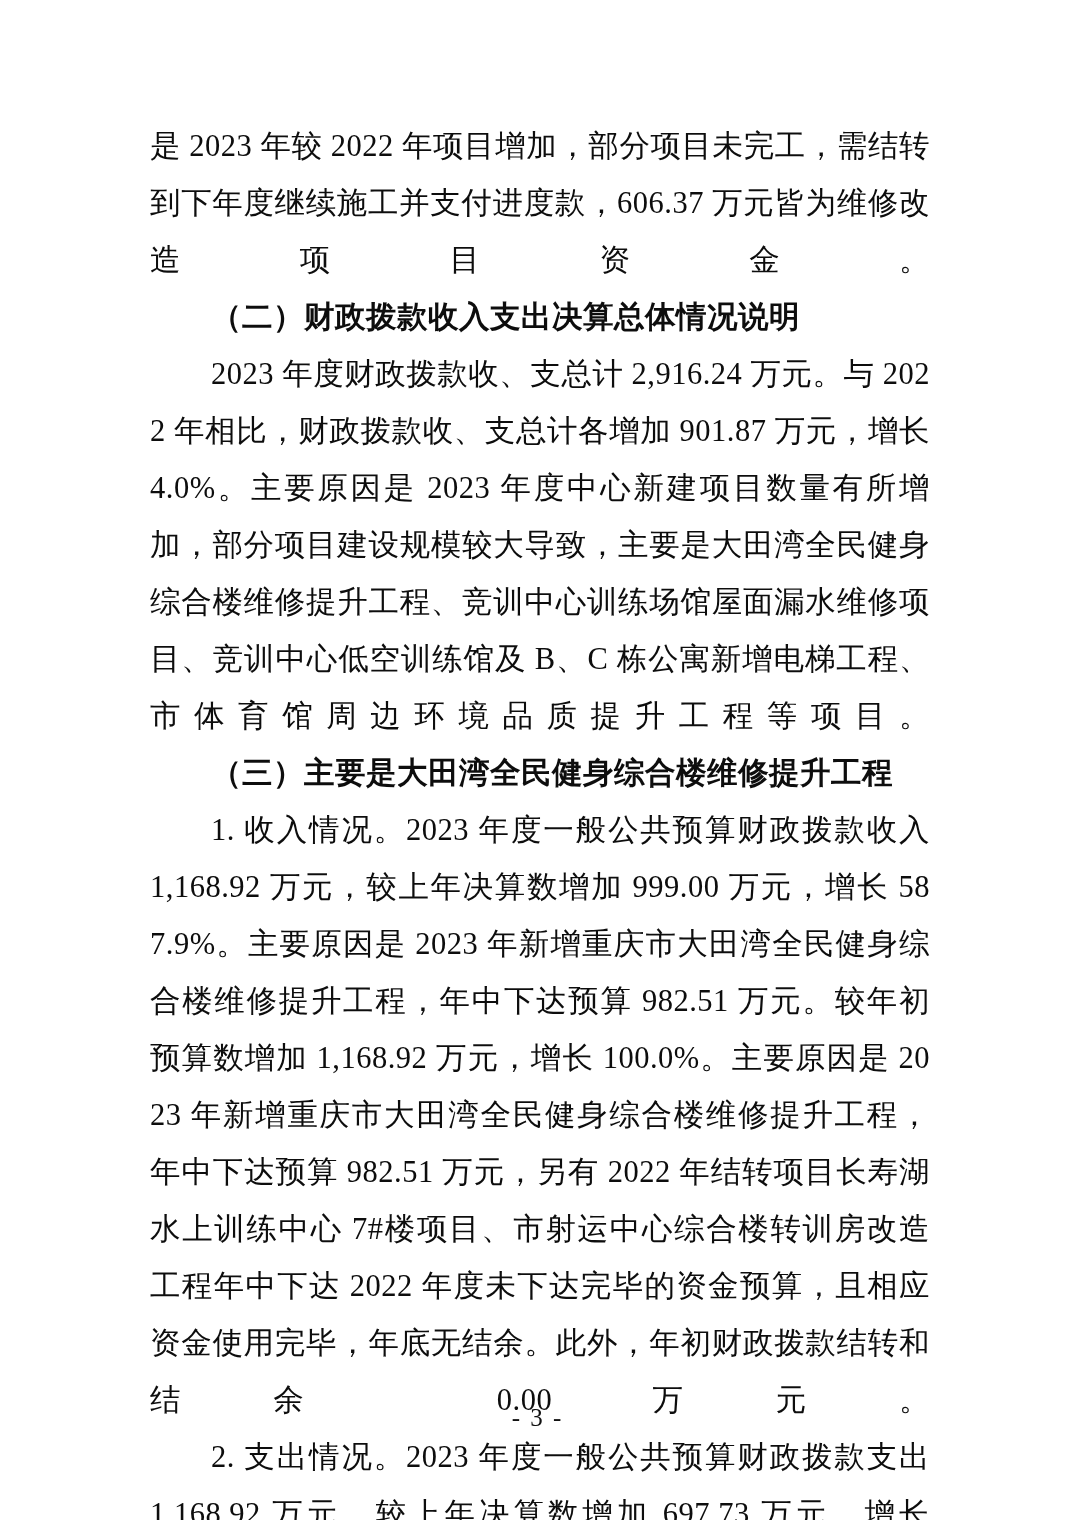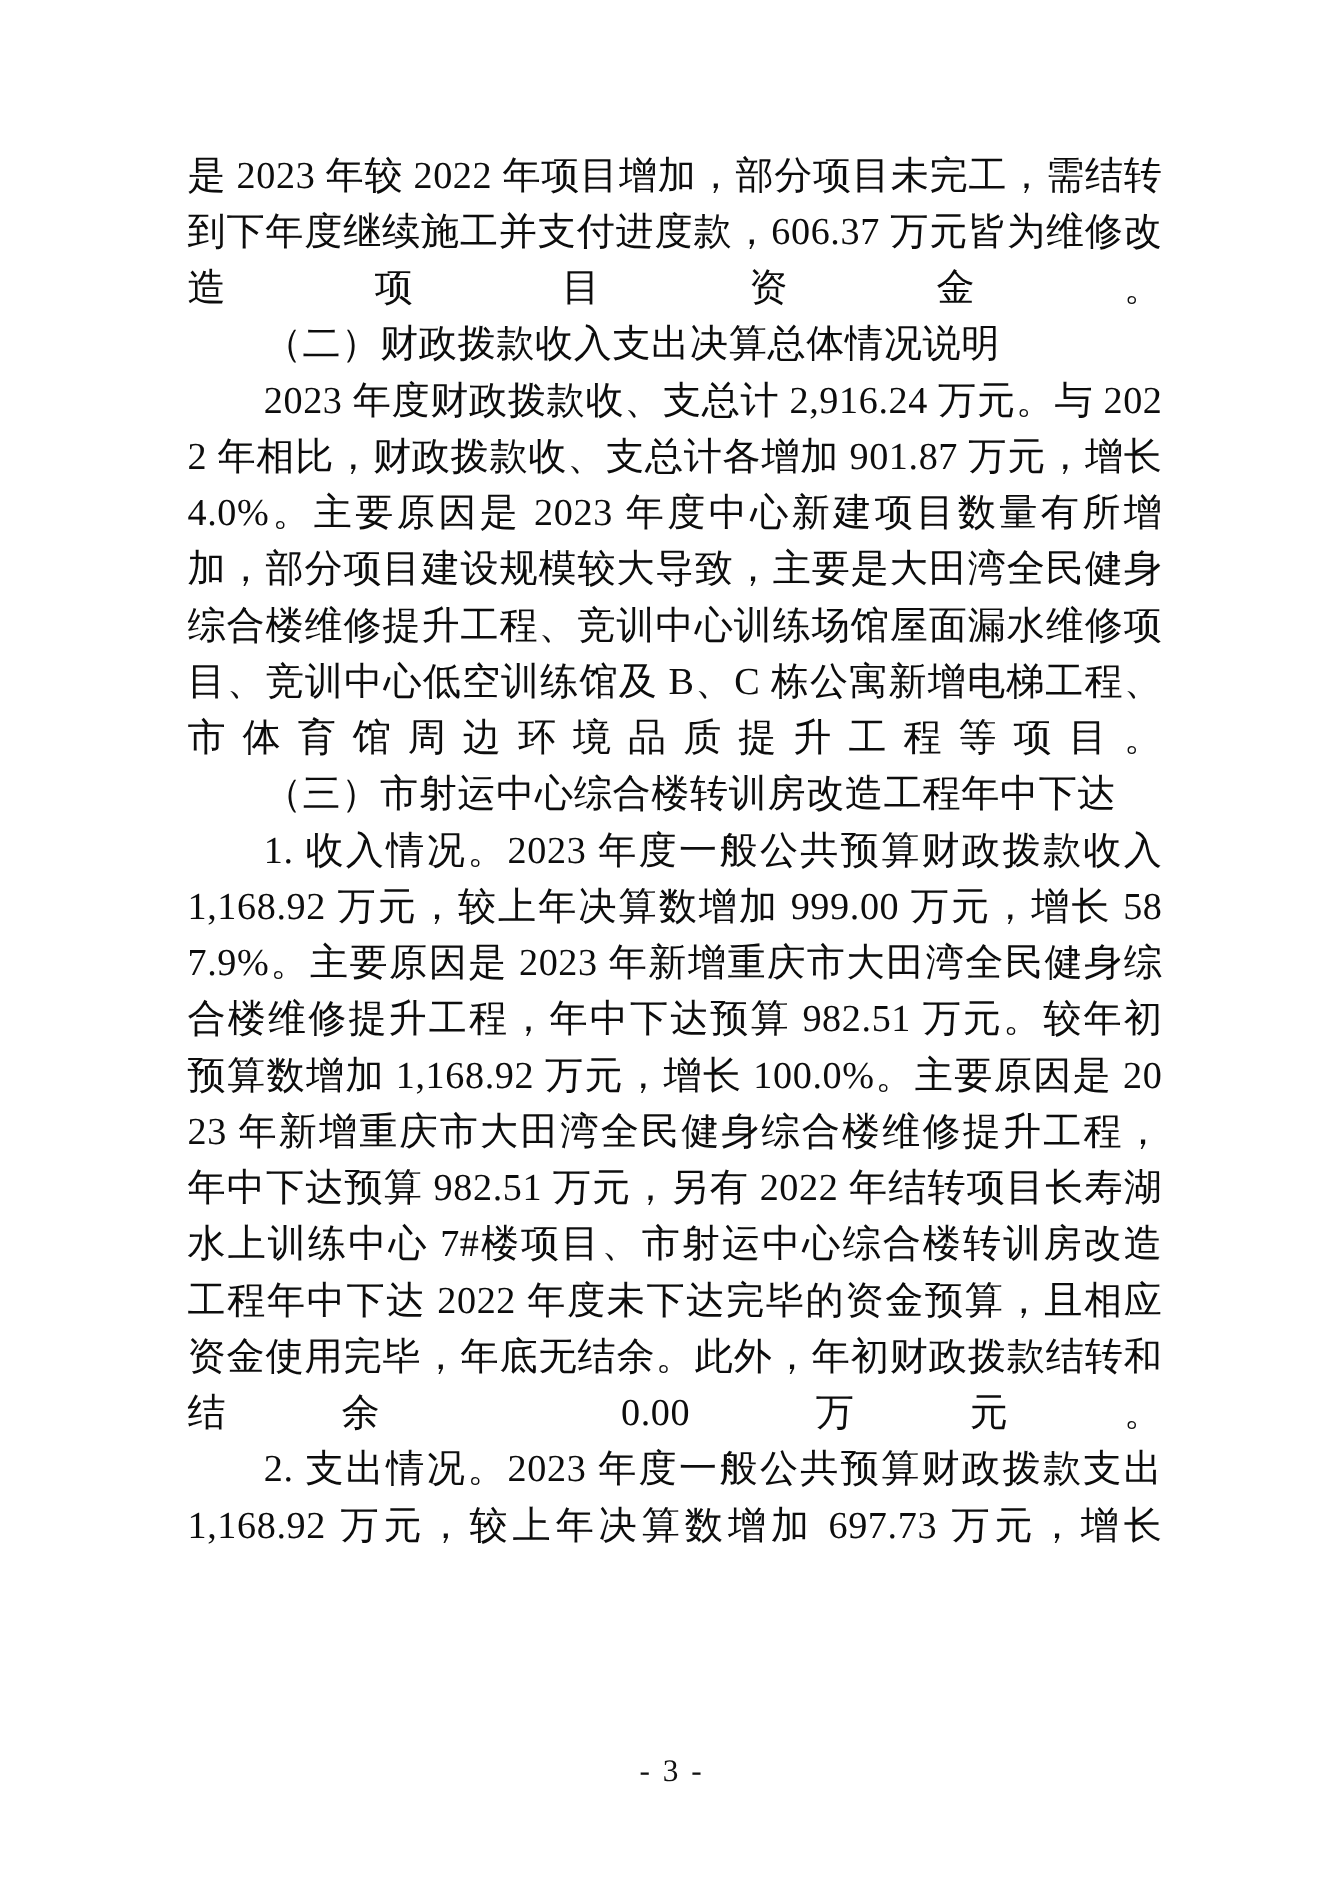--- a/index.html
+++ b/index.html
@@ -19,31 +19,31 @@
   }
   .content {
     position: absolute;
     left: 150px;
     top: 118px;
     width: 780px;
   }
   p {
     margin: 0;
     font-size: 30.5px;
-    line-height: 45px;
+    line-height: 57px;
     text-align: justify;
     text-align-last: justify;
     letter-spacing: 0.5px;
     word-break: break-all;
   }
   p.indent {
     text-indent: 61px;
   }
   p.heading {
-    font-weight: normal;
+    font-weight: bold;
     text-indent: 61px;
     text-align-last: left;
   }
   .pagenum {
     position: absolute;
     left: 0;
     right: 0;
     top: 1404px;
     text-align: center;
     font-size: 25px;
@@ -53,18 +53,18 @@
   }
 </style>
 </head>
 <body>
 
 <div class="page">
   <div class="content">
     <p class="body">是 2023 年较 2022 年项目增加，部分项目未完工，需结转到下年度继续施工并支付进度款，606.37 万元皆为维修改造项目资金。</p>
     <p class="heading">（二）财政拨款收入支出决算总体情况说明</p>
     <p class="indent">2023 年度财政拨款收、支总计 2,916.24 万元。与 2022 年相比，财政拨款收、支总计各增加 901.87 万元，增长 4.0%。主要原因是 2023 年度中心新建项目数量有所增加，部分项目建设规模较大导致，主要是大田湾全民健身综合楼维修提升工程、竞训中心训练场馆屋面漏水维修项目、竞训中心低空训练馆及 B、C 栋公寓新增电梯工程、市体育馆周边环境品质提升工程等项目。</p>
-    <p class="heading">（三）市射运中心综合楼转训房改造工程年中下达</p>
+    <p class="heading">（三）主要是大田湾全民健身综合楼维修提升工程</p>
     <p class="indent">1. 收入情况。2023 年度一般公共预算财政拨款收入 1,168.92 万元，较上年决算数增加 999.00 万元，增长 587.9%。主要原因是 2023 年新增重庆市大田湾全民健身综合楼维修提升工程，年中下达预算 982.51 万元。较年初预算数增加 1,168.92 万元，增长 100.0%。主要原因是 2023 年新增重庆市大田湾全民健身综合楼维修提升工程，年中下达预算 982.51 万元，另有 2022 年结转项目长寿湖水上训练中心 7#楼项目、市射运中心综合楼转训房改造工程年中下达 2022 年度未下达完毕的资金预算，且相应资金使用完毕，年底无结余。此外，年初财政拨款结转和结余 0.00 万元。</p>
     <p class="indent">2. 支出情况。2023 年度一般公共预算财政拨款支出 1,168.92 万元，较上年决算数增加 697.73 万元，增长</p>
   </div>
   <div class="pagenum">- 3 -</div>
 </div>
 
 </body></html>

